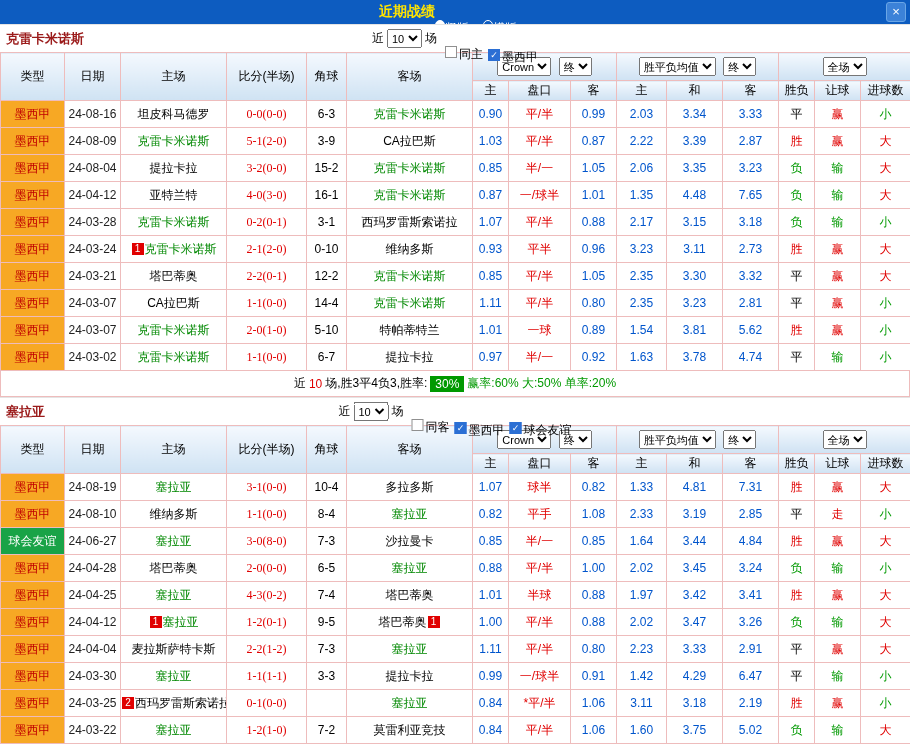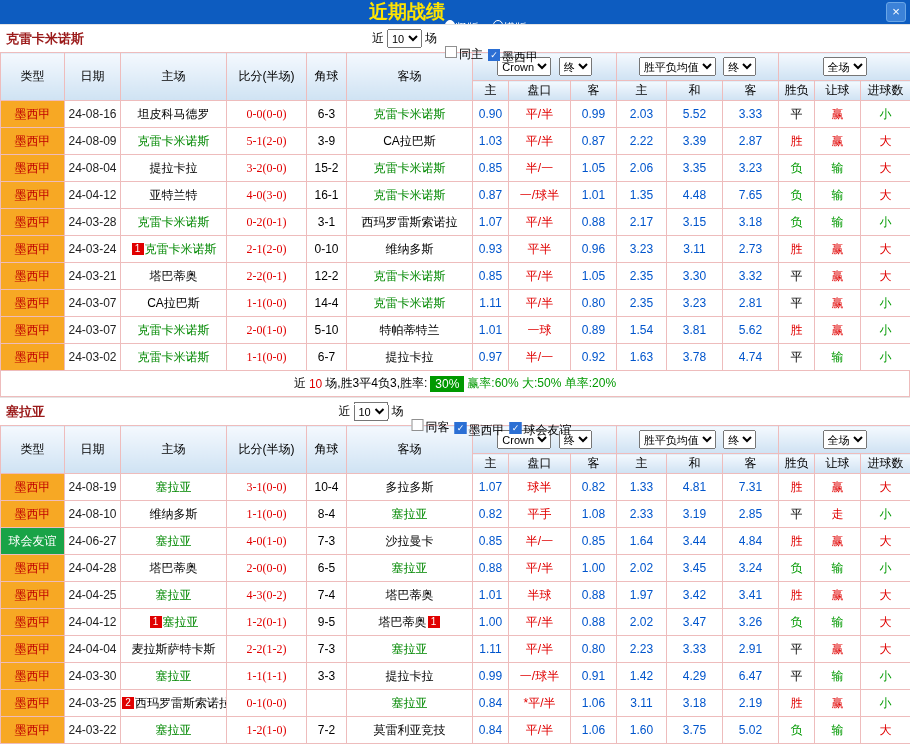--- a/index.html
+++ b/index.html
@@ -1,20 +1,20 @@
 <!DOCTYPE html>
 <html><head>
 <meta charset="utf-8">
 <style>
   *{margin:0;padding:0;box-sizing:border-box;}
   html,body{width:910px;height:744px;overflow:hidden;background:#fff;
     font-family:"Liberation Sans","DejaVu Sans",sans-serif;font-size:12px;color:#000;}
   
   .titlebar{height:24px;background:#0d5cc0;position:relative;display:flex;align-items:center;justify-content:center;color:#fff;}
-  .titlebar .title{color:#ffe400;font-weight:bold;font-size:19px;}
+  .titlebar .title{color:#ffe400;font-weight:bold;font-size:14px;}
   .radio-lab{display:inline-flex;align-items:flex-start;margin-right:14px;cursor:pointer;margin-top:32px;}
   .rdot{width:10px;height:10px;border:1px solid #fff;border-radius:50%;display:inline-block;background:transparent;}
   .rdot.on{background:#fff;}
   .close{position:absolute;right:4px;top:2px;width:20px;height:20px;background:#3c82d8;border:1px solid #6aa6e6;
     color:#fff;text-align:center;line-height:18px;border-radius:3px;font-size:13px;cursor:pointer;}
   
   .section-bar{height:28px;display:flex;align-items:center;position:relative;border-top:1px solid #e4e4e4;background:#fff;}
   .team-title{color:#9b1b1b;font-weight:bold;font-size:13px;padding-left:6px;}
   .controls{position:absolute;left:50%;transform:translateX(-50%);display:flex;align-items:center;gap:3px;white-space:nowrap;}
   select{font-size:11px;height:19px;font-family:inherit;}
@@ -137,21 +137,21 @@
         <td class="c-type t-league">墨西甲</td>
         <td class="c-date">24-08-16</td>
         <td class="c-team"><span class="team">坦皮科马德罗</span></td>
         <td class="c-score">0-0(0-0)</td>
         <td class="c-corner">6-3</td>
         <td class="c-team"><span class="team hl">克雷卡米诺斯</span></td>
         <td class="c-odds">0.90</td>
         <td class="c-odds o-r">平/半</td>
         <td class="c-odds">0.99</td>
         <td class="c-odds">2.03</td>
-        <td class="c-odds">5.52</td>
+        <td class="c-odds">3.34</td>
         <td class="c-odds">3.33</td>
         <td class="c-res res-k">平</td>
         <td class="c-res res-r">赢</td>
         <td class="c-res res-g">小</td>
       </tr>
       <tr>
         <td class="c-type t-league">墨西甲</td>
         <td class="c-date">24-08-09</td>
         <td class="c-team"><span class="team hl">克雷卡米诺斯</span></td>
         <td class="c-score">5-1(2-0)</td>
@@ -415,21 +415,21 @@
         <td class="c-odds">3.19</td>
         <td class="c-odds">2.85</td>
         <td class="c-res res-k">平</td>
         <td class="c-res res-r">走</td>
         <td class="c-res res-g">小</td>
       </tr>
       <tr>
         <td class="c-type t-friendly">球会友谊</td>
         <td class="c-date">24-06-27</td>
         <td class="c-team"><span class="team hl">塞拉亚</span></td>
-        <td class="c-score">4-0(1-0)</td>
+        <td class="c-score">3-0(8-0)</td>
         <td class="c-corner">7-3</td>
         <td class="c-team"><span class="team">沙拉曼卡</span></td>
         <td class="c-odds">0.85</td>
         <td class="c-odds o-r">半/一</td>
         <td class="c-odds">0.85</td>
         <td class="c-odds">1.64</td>
         <td class="c-odds">3.44</td>
         <td class="c-odds">4.84</td>
         <td class="c-res res-r">胜</td>
         <td class="c-res res-r">赢</td>

